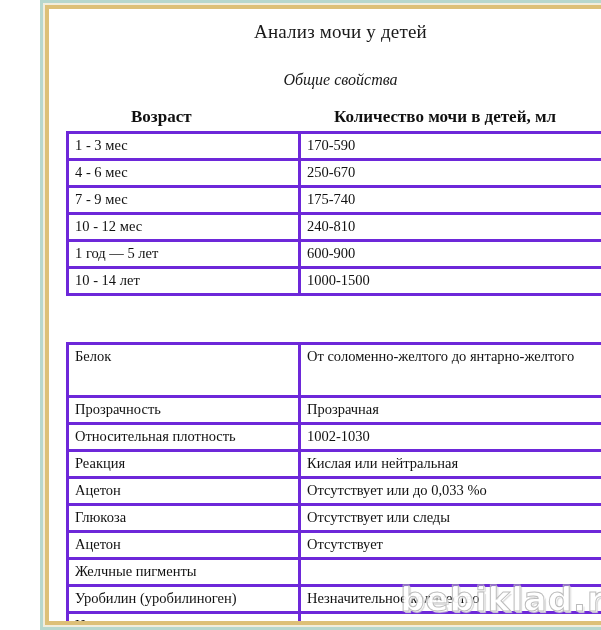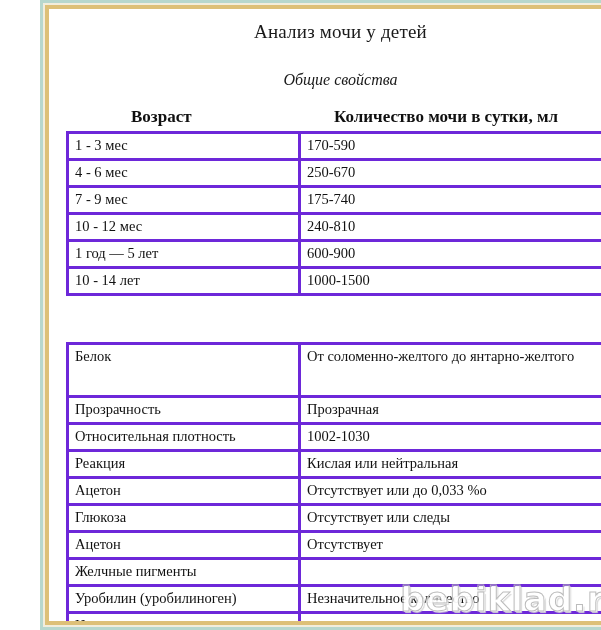--- a/index.html
+++ b/index.html
@@ -140,21 +140,21 @@
   <div id="frame-cream">
     <div id="frame-gold">
       <div id="page">
 
         <div id="doc-title">Анализ мочи у детей</div>
 
         <div id="doc-subtitle">Общие свойства</div>
 
         <div id="t1-headers">
           <span class="hdr" id="t1-hdr-age">Возраст</span>
-          <span class="hdr" id="t1-hdr-vol">Количество мочи в сутки, мл</span>
+          <span class="hdr" id="t1-hdr-vol">Количество мочи в детей, мл</span>
         </div>
 
         <table class="grid" id="table-volumes">
           <colgroup>
               <col class="c-key">
               <col class="c-val">
             </colgroup>
           <tbody>
             <tr>
               <td>1 - 3 мес</td>

